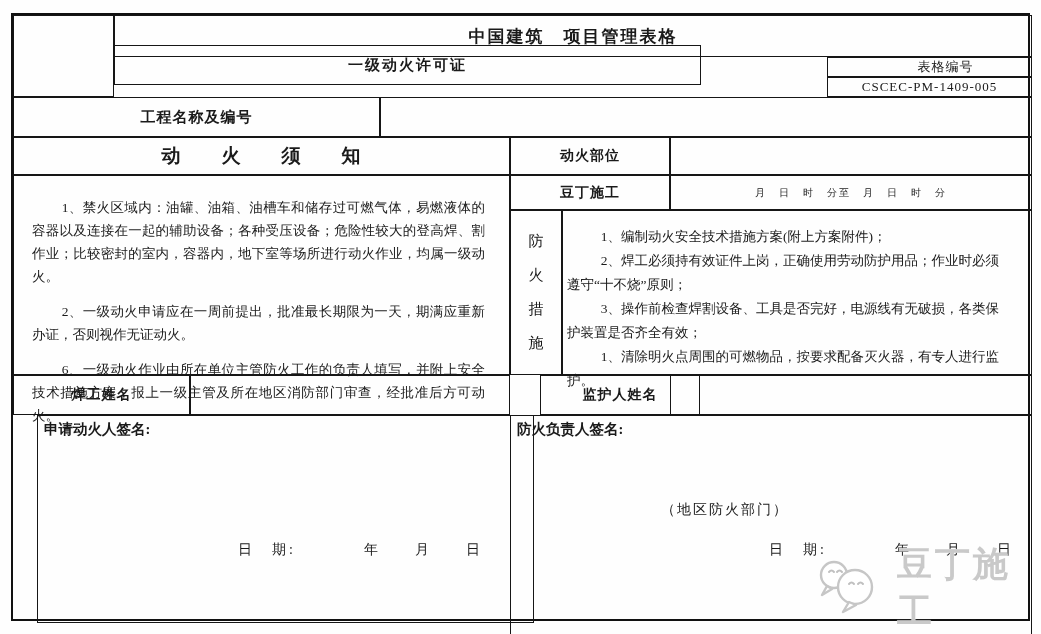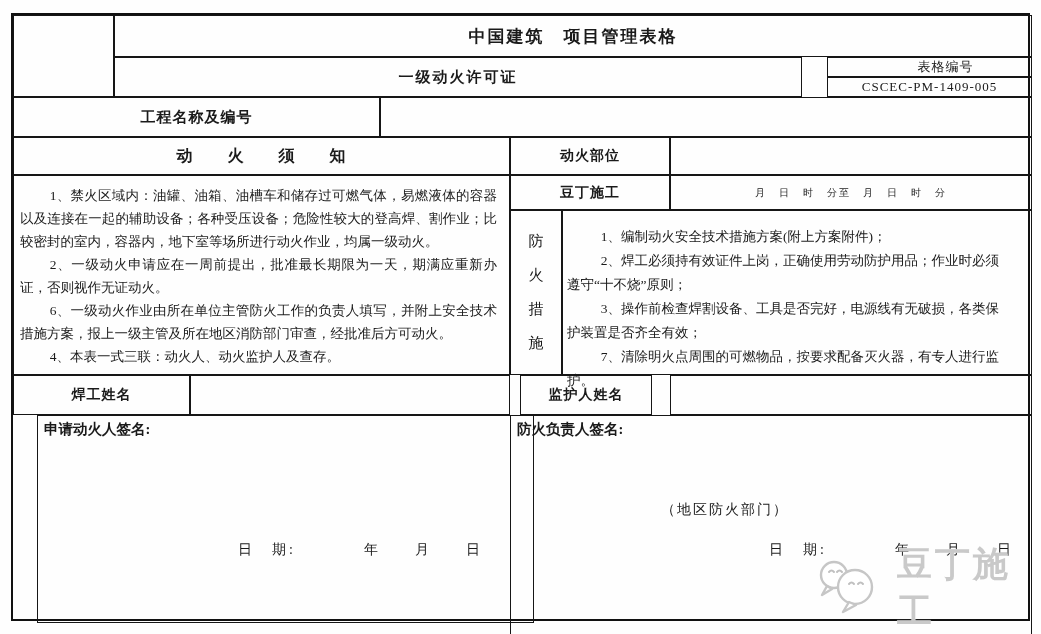--- a/index.html
+++ b/index.html
@@ -21,21 +21,21 @@
   }
   .lbl{font-weight:bold;font-size:14px;letter-spacing:1px;}
   .title{font-size:17px;font-weight:bold;letter-spacing:2px;}
   .subtitle{font-size:15px;font-weight:bold;letter-spacing:2px;}
   .small{font-size:13px;letter-spacing:1px;padding-left:32px;}
   .mono-code{font-size:13px;letter-spacing:1px;}
   .notice-body{
     display:block;font-size:13.5px;line-height:23px;
     padding:8px 12px 0 6px;text-align:justify;
   }
-  .notice-body p{margin:0;text-indent:2.2em;}
+  .notice-body p{margin:12px;text-indent:2.2em;}
   .measures-body{
     display:block;font-size:13.5px;line-height:24px;
     padding:14px 24px 0 4px;text-align:left;
   }
   .measures-body p{margin:0;text-indent:2.5em;}
   .vertical-lbl{
     flex-direction:column;font-size:15px;gap:15px;font-weight:normal;
     letter-spacing:0;
   }
   .sign-cell{align-items:flex-start;justify-content:flex-start;display:block;}
@@ -57,66 +57,65 @@
 </head>
 <body>
 
 <div id="page">
   <div id="form-table">
 
     <div class="cell" style="left:0;top:0;width:101px;height:82px;"></div>
 
     <div class="cell title" style="left:101px;top:0;width:918px;height:42px;">中国建筑　项目管理表格</div>
 
-    <div class="cell subtitle" style="left:101px;top:42px;width:688px;height:40px;">一级动火许可证</div>
+    <div class="cell subtitle" style="left:101px;top:30px;width:587px;height:40px;">一级动火许可证</div>
 
     <div class="cell small" style="left:814px;top:42px;width:205px;height:20px;">表格编号</div>
 
     <div class="cell mono-code" style="left:814px;top:62px;width:205px;height:20px;">CSCEC-PM-1409-005</div>
 
     <div class="cell lbl" style="left:0;top:82px;width:367px;height:40px;font-size:15px;">工程名称及编号</div>
 
     <div class="cell" style="left:367px;top:82px;width:652px;height:40px;"></div>
 
-    <div class="cell lbl" style="left:0;top:122px;width:497px;height:38px;font-size:16px;">动　　火　　须　　知</div>
+    <div class="cell lbl" style="left:0;top:122px;width:497px;height:38px;font-size:19px;">动　　火　　须　　知</div>
 
     <div class="cell lbl" style="left:497px;top:122px;width:160px;height:38px;">动火部位</div>
 
     <div class="cell" style="left:657px;top:122px;width:362px;height:38px;"></div>
 
     <div class="cell notice-body" style="left:0;top:160px;width:497px;height:200px;">
         <p>1、禁火区域内：油罐、油箱、油槽车和储存过可燃气体，易燃液体的容器以及连接在一起的辅助设备；各种受压设备；危险性较大的登高焊、割作业；比较密封的室内，容器内，地下室等场所进行动火作业，均属一级动火。</p>
         <p>2、一级动火申请应在一周前提出，批准最长期限为一天，期满应重新办证，否则视作无证动火。</p>
         <p>6、一级动火作业由所在单位主管防火工作的负责人填写，并附上安全技术措施方案，报上一级主管及所在地区消防部门审查，经批准后方可动火。</p>
-        <p>4、本表一式三联：动火人、动火监护人及查存。</p>
       </div>
 
     <div class="cell lbl" style="left:497px;top:160px;width:160px;height:35px;">豆丁施工</div>
 
     <div class="cell time-value" style="left:657px;top:160px;width:362px;height:35px;">月　日　时　分至　月　日　时　分</div>
 
     <div class="cell vertical-lbl" style="left:497px;top:195px;width:52px;height:165px;">
       <span>防</span>
       <span>火</span>
       <span>措</span>
       <span>施</span>
     </div>
 
     <div class="cell measures-body" style="left:549px;top:195px;width:470px;height:165px;">
         <p>1、编制动火安全技术措施方案(附上方案附件)；</p>
         <p>2、焊工必须持有效证件上岗，正确使用劳动防护用品；作业时必须遵守“十不烧”原则；</p>
         <p>3、操作前检查焊割设备、工具是否完好，电源线有无破损，各类保护装置是否齐全有效；</p>
-        <p>7、清除明火点周围的可燃物品，按要求配备灭火器，有专人进行监护。</p>
+        <p>1、清除明火点周围的可燃物品，按要求配备灭火器，有专人进行监护。</p>
       </div>
 
     <div class="cell lbl" style="left:0;top:360px;width:177px;height:40px;">焊工姓名</div>
 
     <div class="cell" style="left:177px;top:360px;width:320px;height:40px;"></div>
 
-    <div class="cell lbl" style="left:507px;top:360px;width:132px;height:40px;">监护人姓名</div>
+    <div class="cell lbl" style="left:527px;top:360px;width:160px;height:40px;">监护人姓名</div>
 
     <div class="cell" style="left:657px;top:360px;width:362px;height:40px;"></div>
 
     <div class="cell sign-cell" style="left:0;top:400px;width:497px;height:208px;margin-left:24px;">
       <span class="sign-label">申请动火人签名:</span>
       <span class="date-line" style="left:200px;top:125px;">日　期:　　　　年　　月　　日</span>
     </div>
 
     <div class="cell sign-cell" style="left:497px;top:400px;width:522px;height:252px;">
       <span class="sign-label">防火负责人签名:</span>

